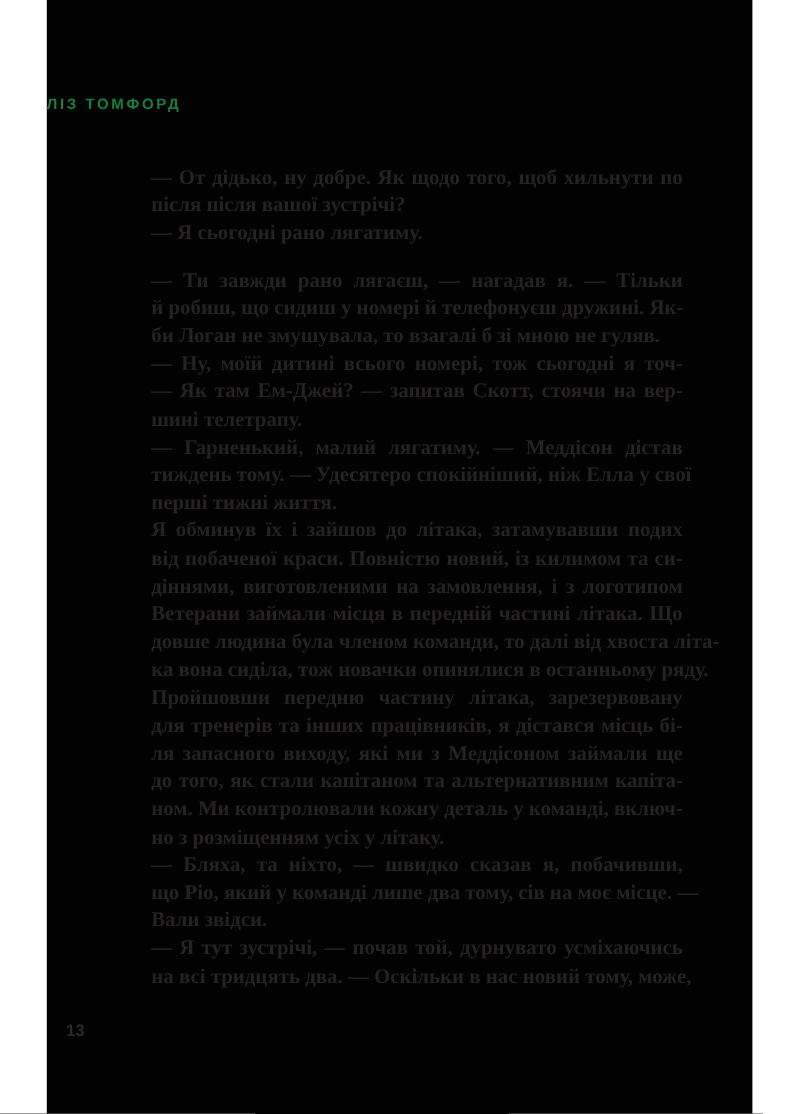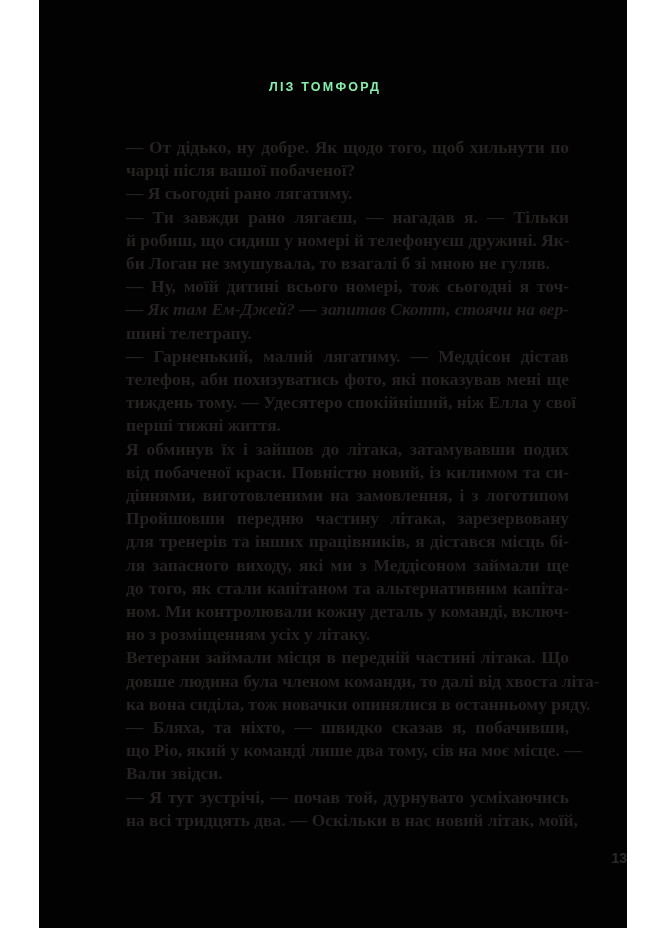--- a/index.html
+++ b/index.html
@@ -12,25 +12,25 @@
     .page {
       position: absolute;
       left: 39px; top: 0;
       width: 588px; height: 928px;
       background: #020202;
     }
     .running-head {
       position: absolute;
       left: 0; right: 16px;
       top: 80px;
-      text-align: center;
+      text-align: left;
       font-family: "Liberation Sans", sans-serif;
       font-size: 12.5px;
       letter-spacing: 2.2px;
-      color: #86efac;
+      color: #15803d;
       font-weight: bold;
     }
     .body-text {
       position: absolute;
       left: 67px;
       top: 136px;
       width: 463px;
       font-family: "Liberation Serif", serif;
       font-size: 17.4px;
       line-height: 23.2px;
@@ -49,83 +49,82 @@
       text-align-last: justify;
       white-space: nowrap;
     }
     .line.last {
       text-align-last: left;
     }
     .page-number {
       position: absolute;
       left: 0; right: 0;
       top: 850px;
-      text-align: right;
+      text-align: left;
       font-family: "Liberation Sans", sans-serif;
       font-size: 14px;
       font-weight: bold;
       color: #2a2a2a;
       padding-left: 16px;
     }
   </style>
 </head>
 <body>
 
 <div class="page">
   <div class="running-head">ЛІЗ ТОМФОРД</div>
 
   <div class="body-text" id="body-text">
       <div class="para">
         <span class="line" style="text-indent: 20px;">— От дідько, ну добре. Як щодо того, щоб хильнути по</span>
-        <span class="line last">чарці після вашої побаченої?</span>
+        <span class="line last">після після вашої зустрічі?</span>
       </div>
       <div class="para">
         <span class="line last" style="text-indent: 20px;">— Я сьогодні рано лягатиму.</span>
       </div>
       <div class="para">
-        <span class="line" style="text-indent: 20px;">— Ти завжди рано лягаєш, — нагадав я. — Тільки</span>
+        <span class="line" style="text-indent: 20px; margin-top: 16px;">— Ти завжди рано лягаєш, — нагадав я. — Тільки</span>
         <span class="line">й робиш, що сидиш у номері й телефонуєш дружині. Як-</span>
         <span class="line last">би Логан не змушувала, то взагалі б зі мною не гуляв.</span>
       </div>
       <div class="para">
         <span class="line" style="text-indent: 20px;">— Ну, моїй дитині всього номері, тож сьогодні я точ-</span>
       </div>
       <div class="para">
-        <span class="line" style="text-indent: 20px; font-style: italic;">— Як там Ем-Джей? — запитав Скотт, стоячи на вер-</span>
+        <span class="line" style="text-indent: 20px;">— Як там Ем-Джей? — запитав Скотт, стоячи на вер-</span>
         <span class="line last">шині телетрапу.</span>
       </div>
       <div class="para">
         <span class="line" style="text-indent: 20px;">— Гарненький, малий лягатиму. — Меддісон дістав</span>
-        <span class="line">телефон, аби похизуватись фото, які показував мені ще</span>
         <span class="line">тиждень тому. — Удесятеро спокійніший, ніж Елла у свої</span>
         <span class="line last">перші тижні життя.</span>
       </div>
       <div class="para">
         <span class="line" style="text-indent: 20px;">Я обминув їх і зайшов до літака, затамувавши подих</span>
         <span class="line">від побаченої краси. Повністю новий, із килимом та си-</span>
         <span class="line">діннями, виготовленими на замовлення, і з логотипом</span>
+      </div>
+      <div class="para">
+        <span class="line" style="text-indent: 20px;">Ветерани займали місця в передній частині літака. Що</span>
+        <span class="line">довше людина була членом команди, то далі від хвоста літа-</span>
+        <span class="line last">ка вона сиділа, тож новачки опинялися в останньому ряду.</span>
       </div>
       <div class="para">
         <span class="line" style="text-indent: 20px;">Пройшовши передню частину літака, зарезервовану</span>
         <span class="line">для тренерів та інших працівників, я дістався місць бі-</span>
         <span class="line">ля запасного виходу, які ми з Меддісоном займали ще</span>
         <span class="line">до того, як стали капітаном та альтернативним капіта-</span>
         <span class="line">ном. Ми контролювали кожну деталь у команді, включ-</span>
         <span class="line last">но з розміщенням усіх у літаку.</span>
       </div>
       <div class="para">
-        <span class="line" style="text-indent: 20px;">Ветерани займали місця в передній частині літака. Що</span>
-        <span class="line">довше людина була членом команди, то далі від хвоста літа-</span>
-        <span class="line last">ка вона сиділа, тож новачки опинялися в останньому ряду.</span>
-      </div>
-      <div class="para">
         <span class="line" style="text-indent: 20px;">— Бляха, та ніхто, — швидко сказав я, побачивши,</span>
         <span class="line">що Ріо, який у команді лише два тому, сів на моє місце. —</span>
         <span class="line last">Вали звідси.</span>
       </div>
       <div class="para">
         <span class="line" style="text-indent: 20px;">— Я тут зустрічі, — почав той, дурнувато усміхаючись</span>
-        <span class="line">на всі тридцять два. — Оскільки в нас новий літак, моїй,</span>
+        <span class="line">на всі тридцять два. — Оскільки в нас новий тому, може,</span>
       </div>
     </div>
 
   <div class="page-number">13</div>
 </div>
 
 </body></html>

